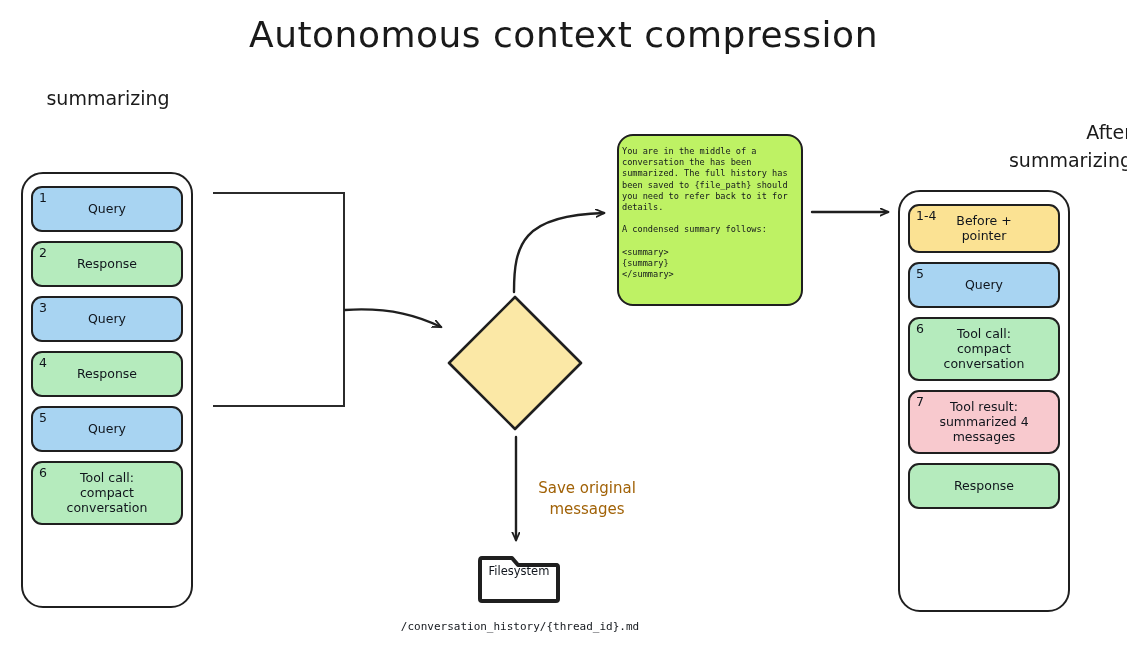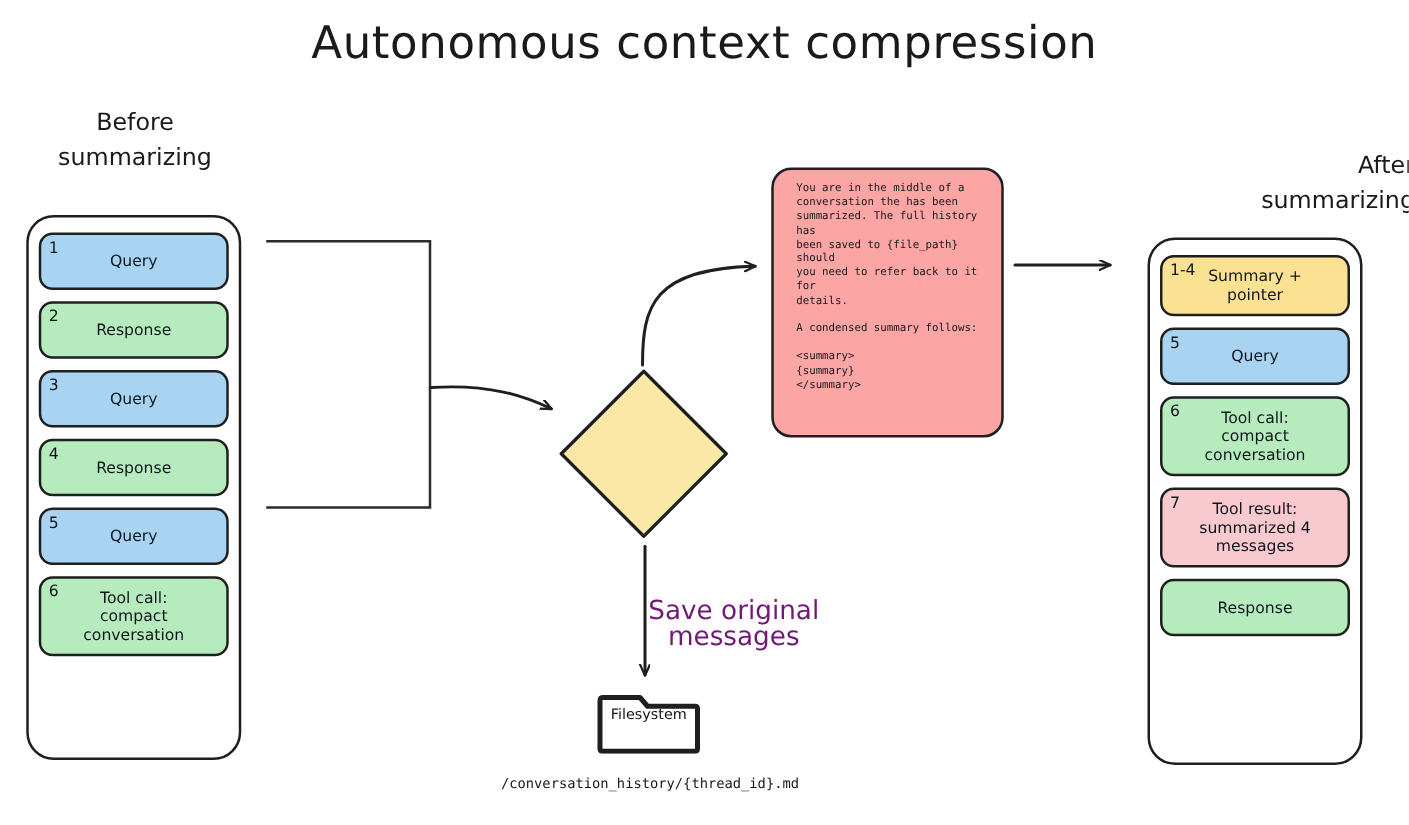--- a/index.html
+++ b/index.html
@@ -56,21 +56,21 @@
 
   
   .panel {
     position: absolute;
     background: #ffffff;
     border: 2.5px solid #1f1f1f;
     border-radius: 22px;
     box-sizing: border-box;
   }
   #panel-before { left: 21px;  top: 172px; width: 172px; height: 436px; }
-  #panel-after  { left: 898px; top: 190px; width: 172px; height: 422px; margin-left: 20px; }
+  #panel-after  { left: 898px; top: 190px; width: 172px; height: 422px; }
 
   .panel-inner {
     position: absolute;
     left: 8px;
     right: 8px;
     top: 12px;
     display: flex;
     flex-direction: column;
     gap: 9px;
   }
@@ -116,26 +116,26 @@
     width: 200px;
     text-align: center;
     font-size: 13.5px;
     color: #1a1a1a;
   }
   #message-content-box {
     position: absolute;
     left: 617px;
     top: 134px;
     width: 186px;
-    height: 216px;
-    background: #fca5a5;
+    height: 172px;
+    background: #bef264;
     border: 2.5px solid #1f1f1f;
     border-radius: 16px;
     box-sizing: border-box;
-    padding: 10px 18px;
+    padding: 10px 3px;
   }
   #message-content-text {
     font-family: "DejaVu Sans Mono", monospace;
     font-size: 8.6px;
     line-height: 11.2px;
     white-space: pre-wrap;
     color: #14181d;
     margin: 0;
   }
 
@@ -159,23 +159,23 @@
     white-space: pre-line;
   }
 
   
   #save-arrow-label {
     position: absolute;
     left: 512px;
     top: 478px;
     width: 150px;
     text-align: center;
-    font-size: 21px;
+    font-size: 15px;
     line-height: 21px;
-    color: #701a75;
+    color: #a16207;
     white-space: pre-line;
   }
 
   
   #filesystem-node {
     position: absolute;
     left: 477px;
     top: 551px;
     width: 84px;
     height: 52px;
@@ -201,21 +201,20 @@
   }
 </style>
 </head>
 <body>
 
 <div class="canvas">
 
   <div id="diagram-title">Autonomous context compression</div>
 
   <div id="before-heading" class="col-heading">
-    <div>Before</div>
     <div>summarizing</div>
   </div>
 
   <div id="panel-before" class="panel">
     <div class="panel-inner">
 
       <div class="msg c-blue">
         <span class="num">1</span>
         <span class="body">Query</span>
       </div>
@@ -282,21 +281,21 @@
   <div id="after-heading" class="col-heading">
     <div>After</div>
     <div>summarizing</div>
   </div>
 
   <div id="panel-after" class="panel">
     <div class="panel-inner">
 
       <div class="msg c-yellow">
         <span class="num">1-4</span>
-        <span class="body">Summary +
+        <span class="body">Before +
 pointer</span>
       </div>
 
       <div class="msg c-blue">
         <span class="num">5</span>
         <span class="body">Query</span>
       </div>
 
       <div class="msg c-green">
         <span class="num">6</span>

